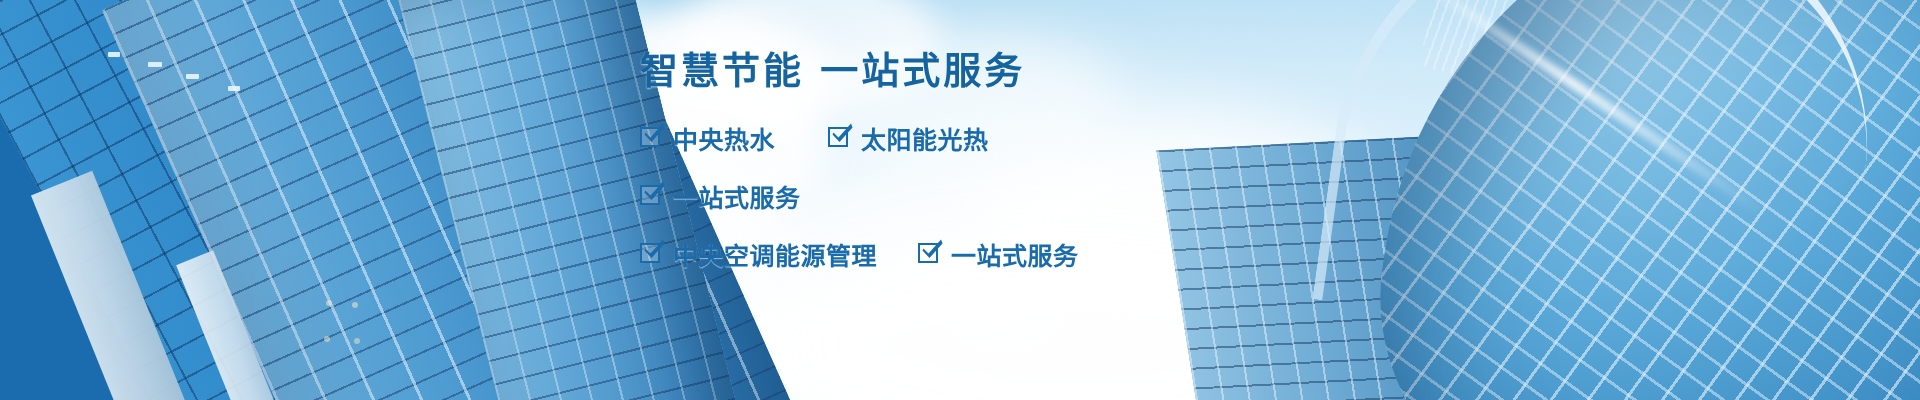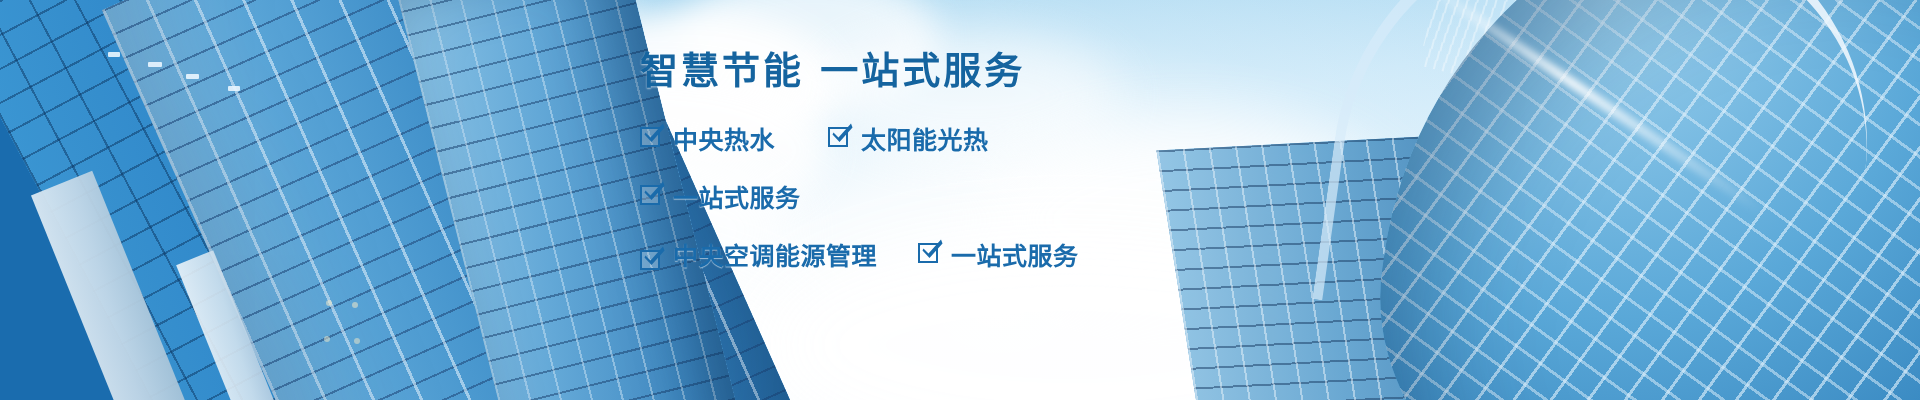--- a/index.html
+++ b/index.html
@@ -246,21 +246,21 @@
   }
   .check .tick {
     position: absolute;
     left: 2px; top: -6px;
     width: 24px; height: 24px;
   }
 
   
   .row1 .item:nth-child(1) { width: 188px; }
   .row2 .item:nth-child(1) { width: 188px; }
-  .row3 .item:nth-child(1) { width: 278px; align-items: flex-end; }
+  .row3 .item:nth-child(1) { width: 278px; }
 </style>
 </head>
 <body>
 
 <div class="banner">
 
   <div class="sky"></div>
   <div class="cloud c9"></div>
   <div class="cloud c3"></div>
   <div class="cloud c1"></div>

